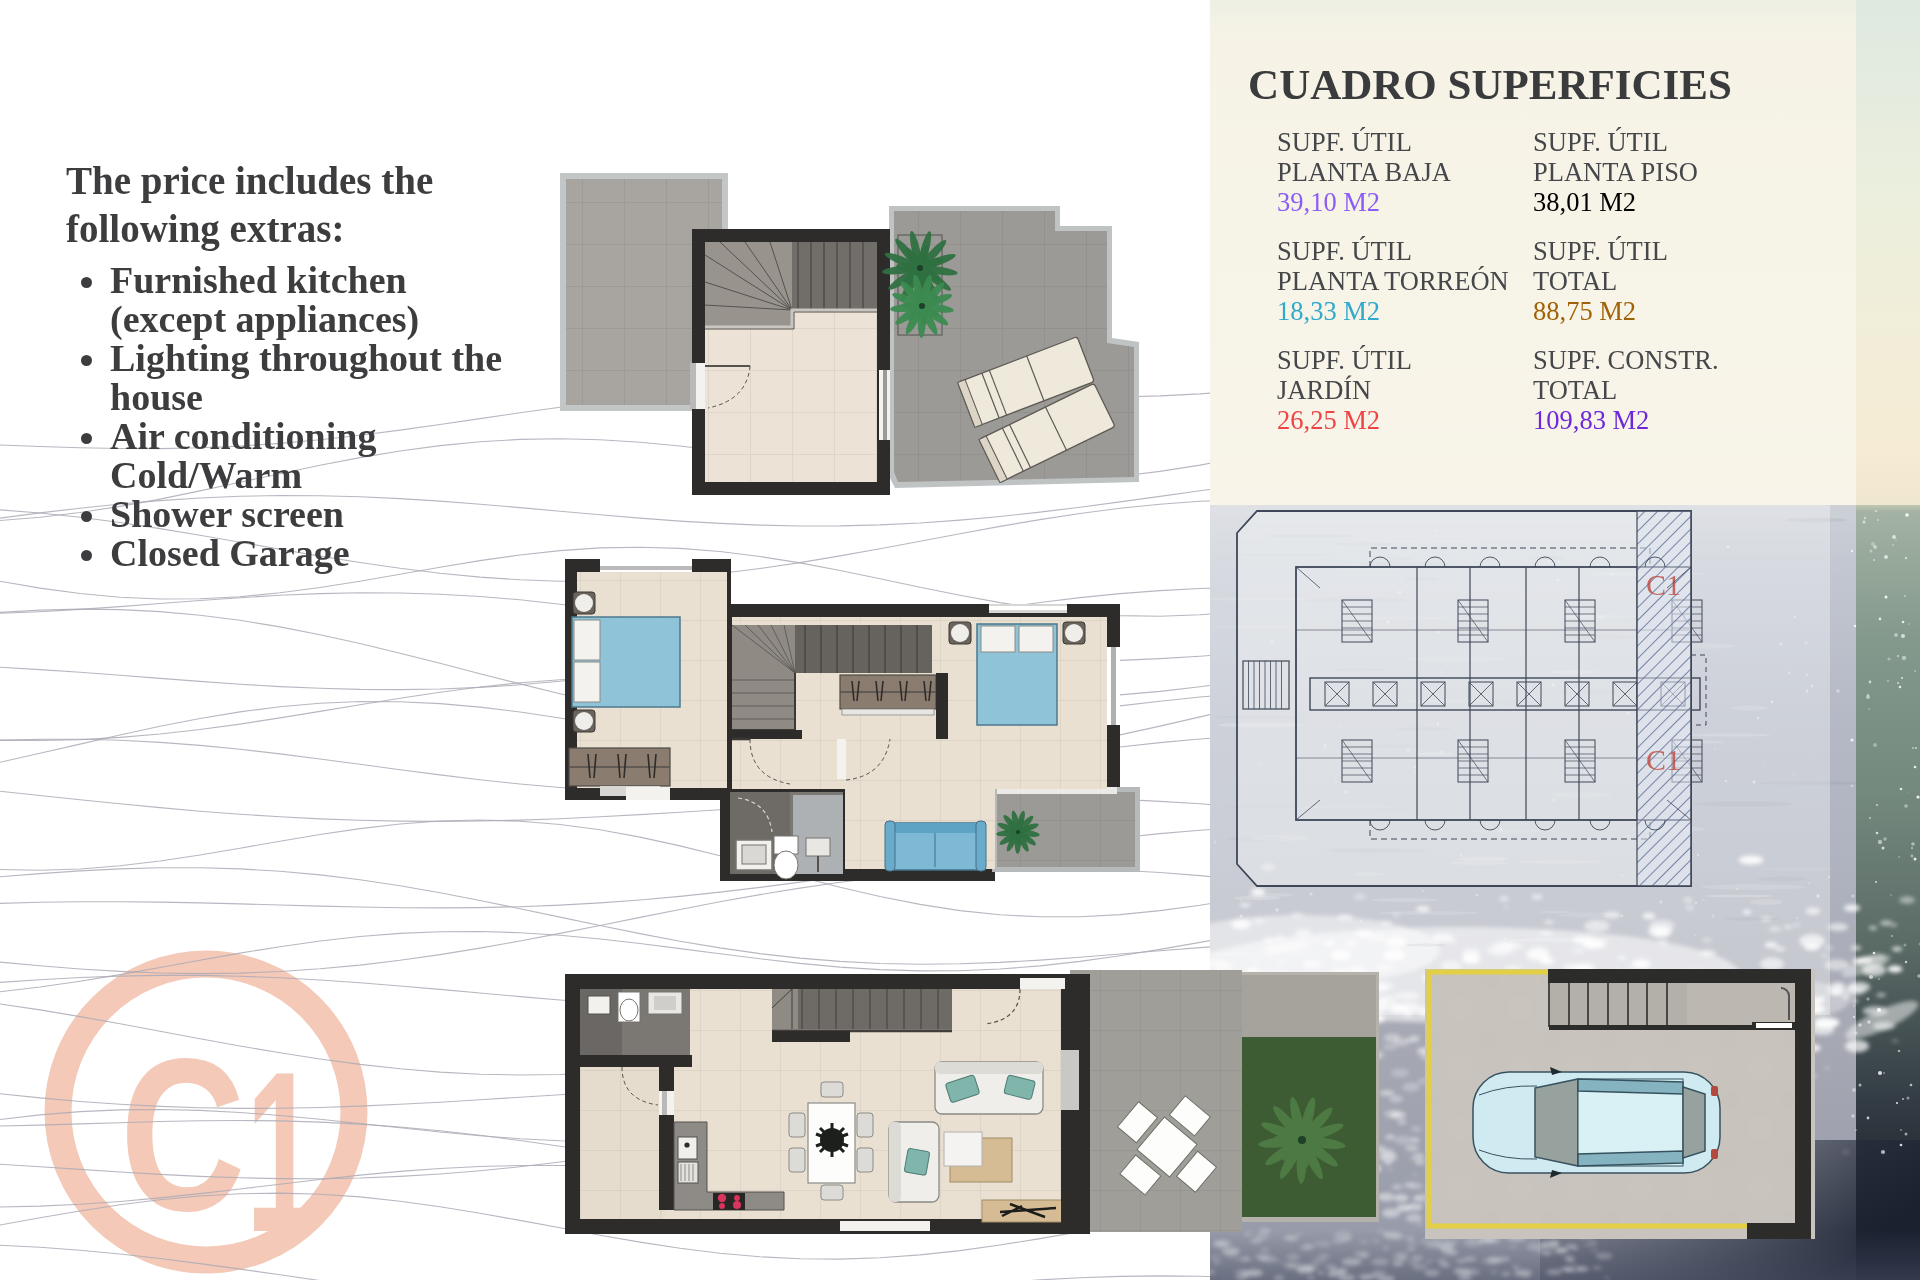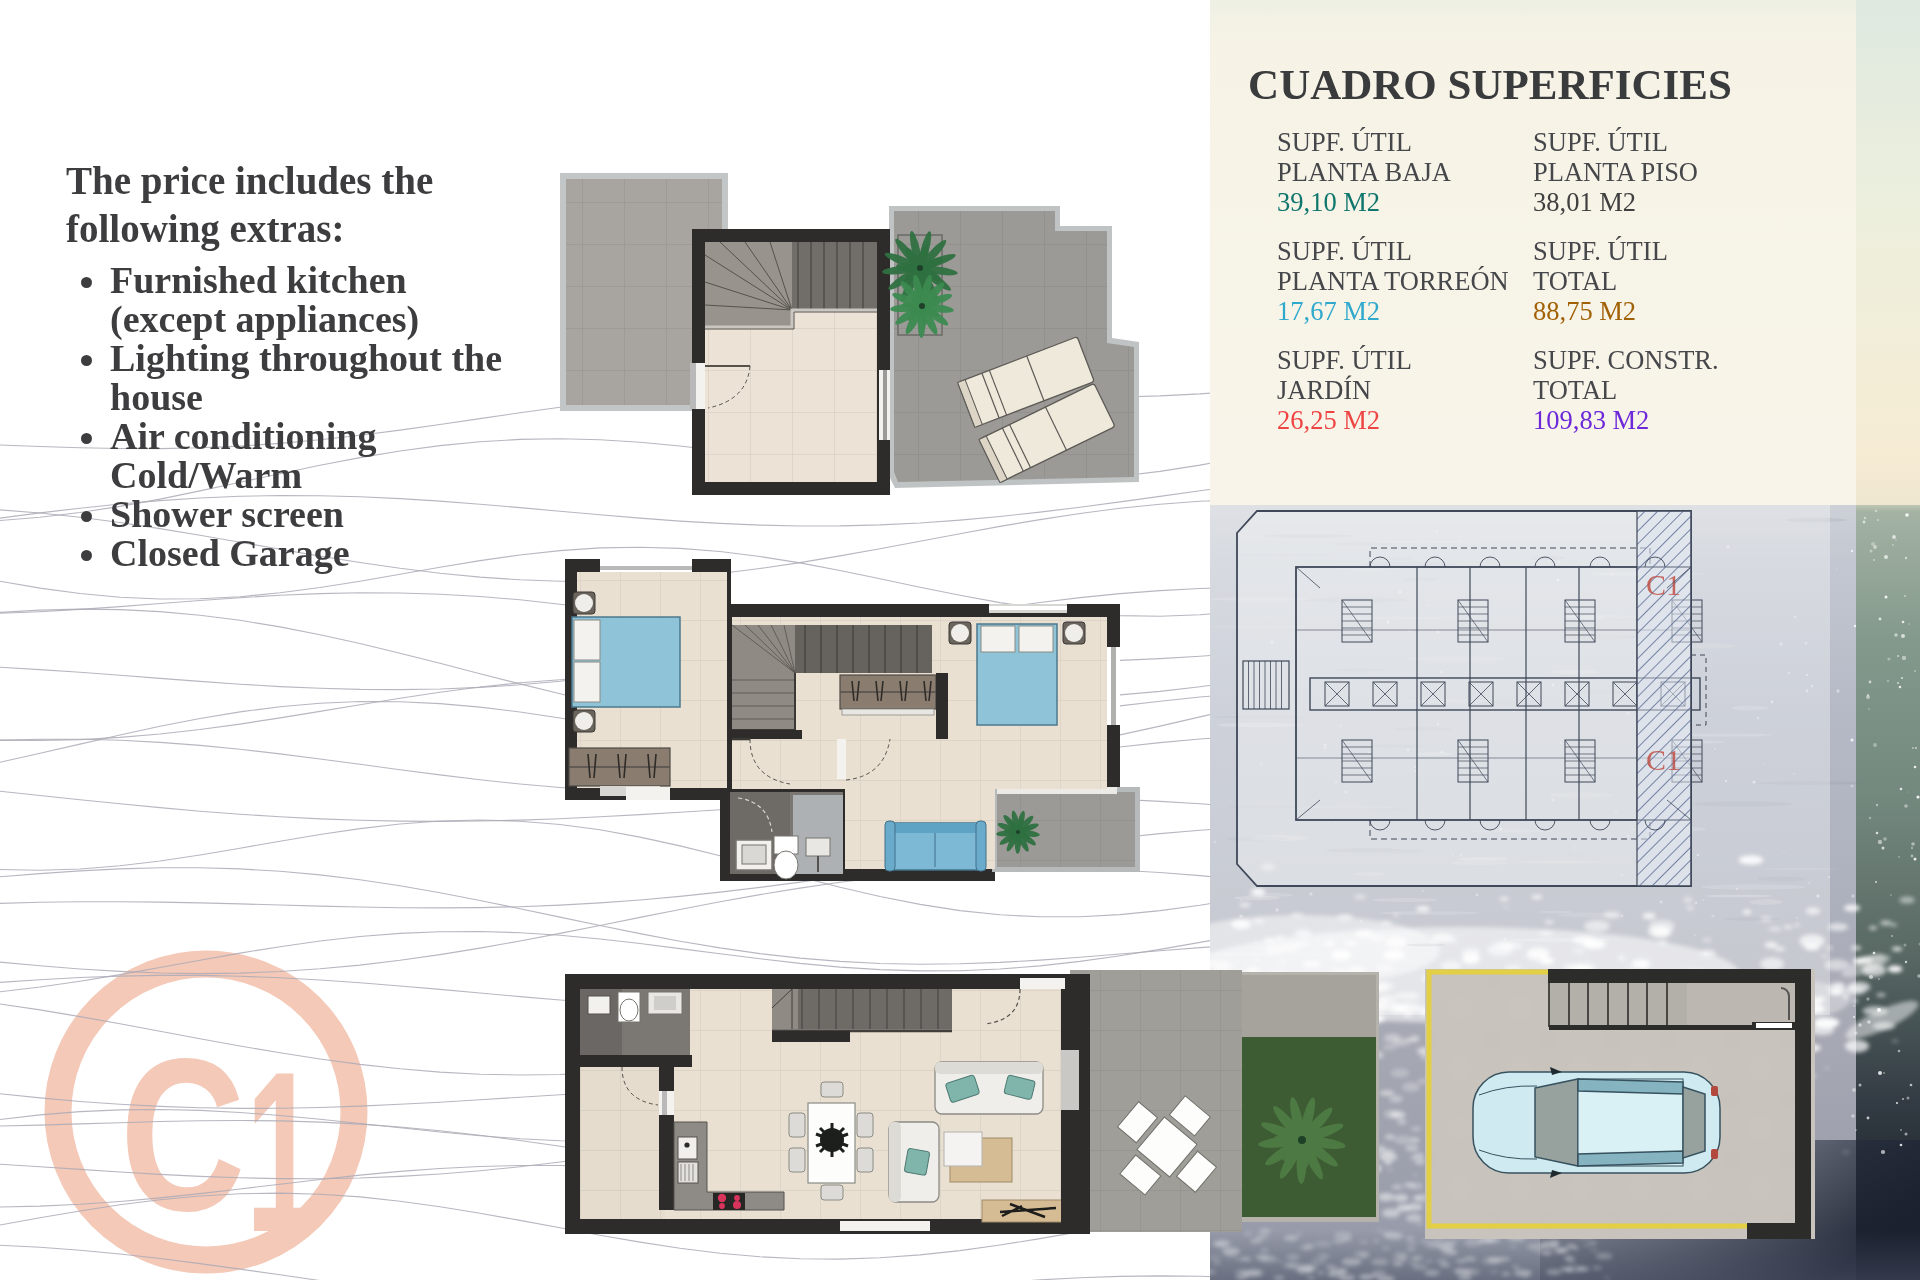--- a/index.html
+++ b/index.html
@@ -898,28 +898,28 @@
 <ellipse cx="56" cy="807" rx="37.4" ry="1.6" fill="#7e8494" opacity="0.10"></ellipse>
 <ellipse cx="302" cy="703" rx="31.3" ry="2.5" fill="#7e8494" opacity="0.10"></ellipse>
 </svg>
 
 <div class="abs" style="left:1210px;top:0;width:646px;height:505px;background:linear-gradient(180deg,#eef0e4 0%,#f6f3e6 8%,#f8f4e9 100%);"></div>
 <div class="abs" style="left:1856px;top:0;width:64px;height:505px;background:linear-gradient(180deg,#dfe9e0 0%,#ecefdd 40%,#f6ecd4 90%,#efe6cf 100%);"></div>
 
 <div class="abs" style="left:1210px;top:60px;width:560px;text-align:center;font-size:43px;font-weight:bold;color:#393b3d;">CUADRO&nbsp;SUPERFICIES</div>
 
 <div class="abs" style="left:1277px;top:127px;width:250px;font-size:26.5px;line-height:30px;color:#46474b;">
-  SUPF. ÚTIL<br>PLANTA BAJA<br><span style="color:#0f766e">39,10 M2</span>
+  SUPF. ÚTIL<br>PLANTA BAJA<br><span style="color:#8b5cf6">39,10 M2</span>
   <div style="height:19px"></div>
-  SUPF. ÚTIL<br>PLANTA TORREÓN<br><span style="color:#2fa9cc">17,67 M2</span>
+  SUPF. ÚTIL<br>PLANTA TORREÓN<br><span style="color:#2fa9cc">18,33 M2</span>
   <div style="height:19px"></div>
   SUPF. ÚTIL<br>JARDÍN<br><span style="color:#ef4444">26,25 M2</span>
 </div>
 <div class="abs" style="left:1533px;top:127px;width:250px;font-size:26.5px;line-height:30px;color:#46474b;">
-  SUPF. ÚTIL<br>PLANTA PISO<br><span style="color:#404040">38,01 M2</span>
+  SUPF. ÚTIL<br>PLANTA PISO<br><span style="color:#000000">38,01 M2</span>
   <div style="height:19px"></div>
   SUPF. ÚTIL<br>TOTAL<br><span style="color:#a16207">88,75 M2</span>
   <div style="height:19px"></div>
   SUPF. CONSTR.<br>TOTAL<br><span style="color:#6d28d9">109,83 M2</span>
 </div>
 
 <svg class="abs" style="left:1210px;top:500px;" width="620" height="520" viewBox="0 0 620 520">
     <rect x="0" y="5" width="620" height="510" fill="#ffffff" opacity="0.34"></rect>
     <path d="M 47 11 L 481 11 L 481 386 L 47 386 L 27 364 L 27 33 Z" fill="#f2f3f5" fill-opacity="0.45" stroke="#3f4859" stroke-width="1.8"></path>
     <rect x="86" y="67" width="395" height="253" fill="none" stroke="#3f4859" stroke-width="1.8"></rect>

